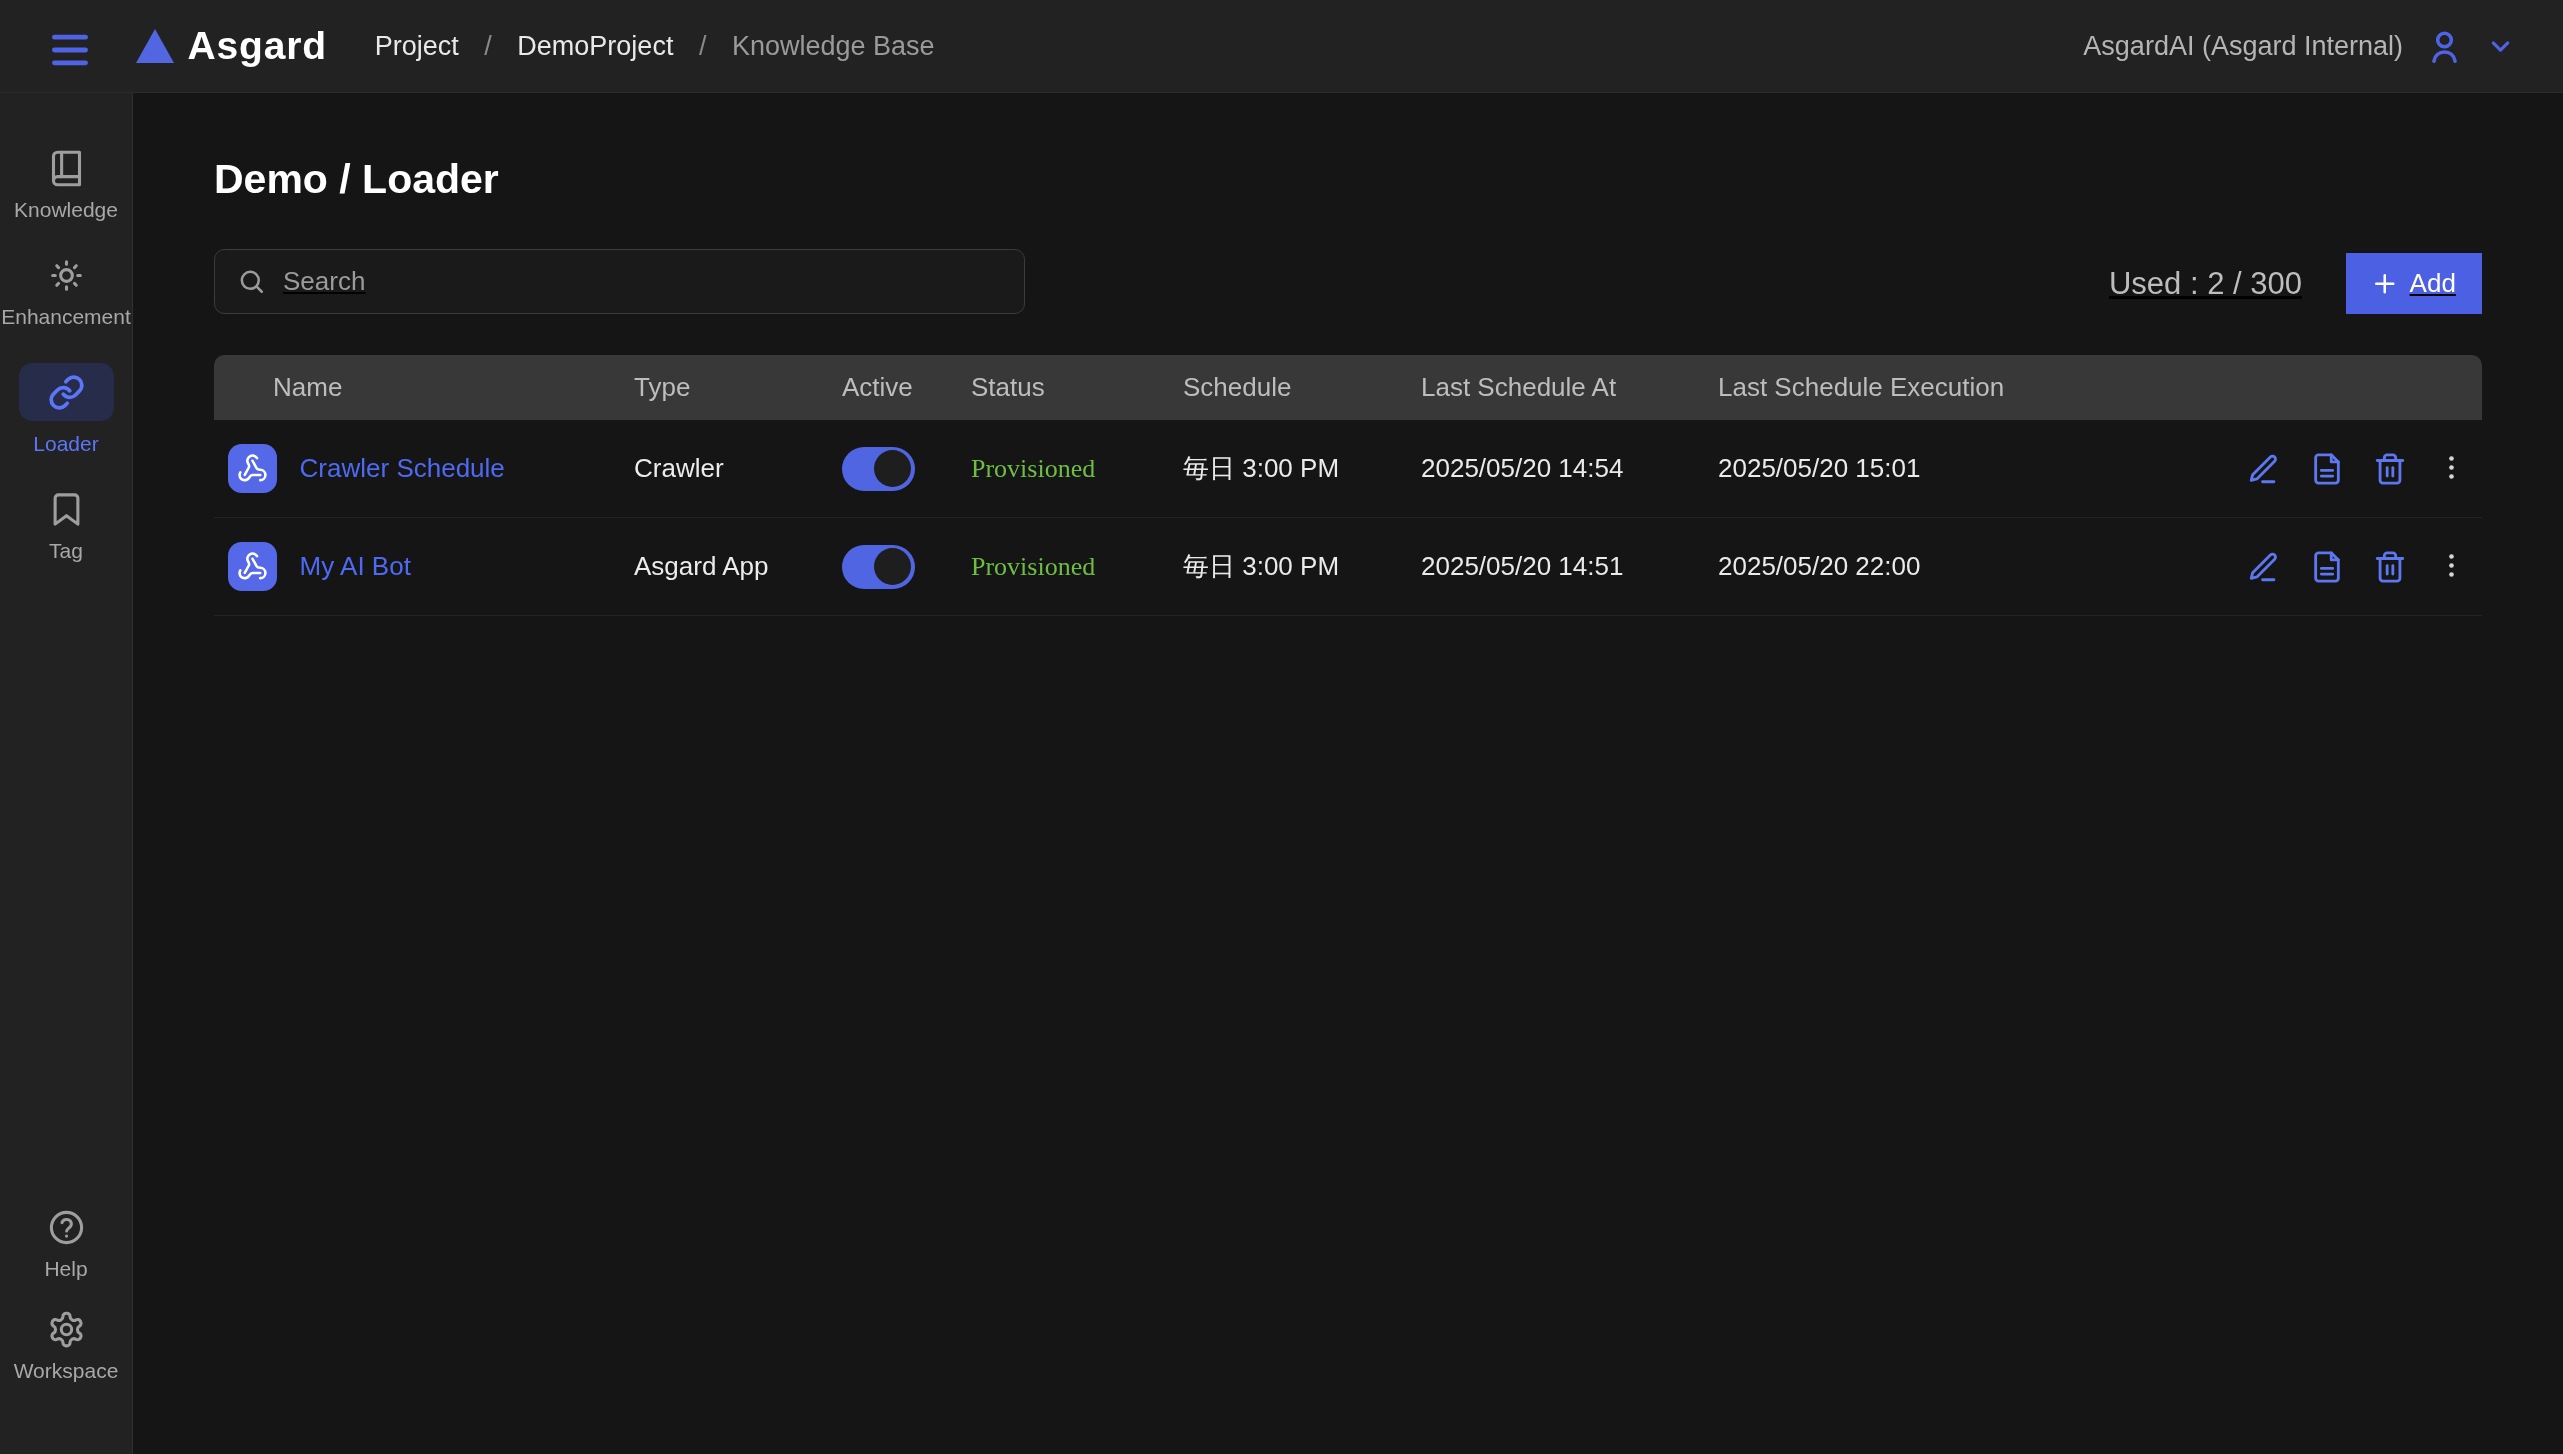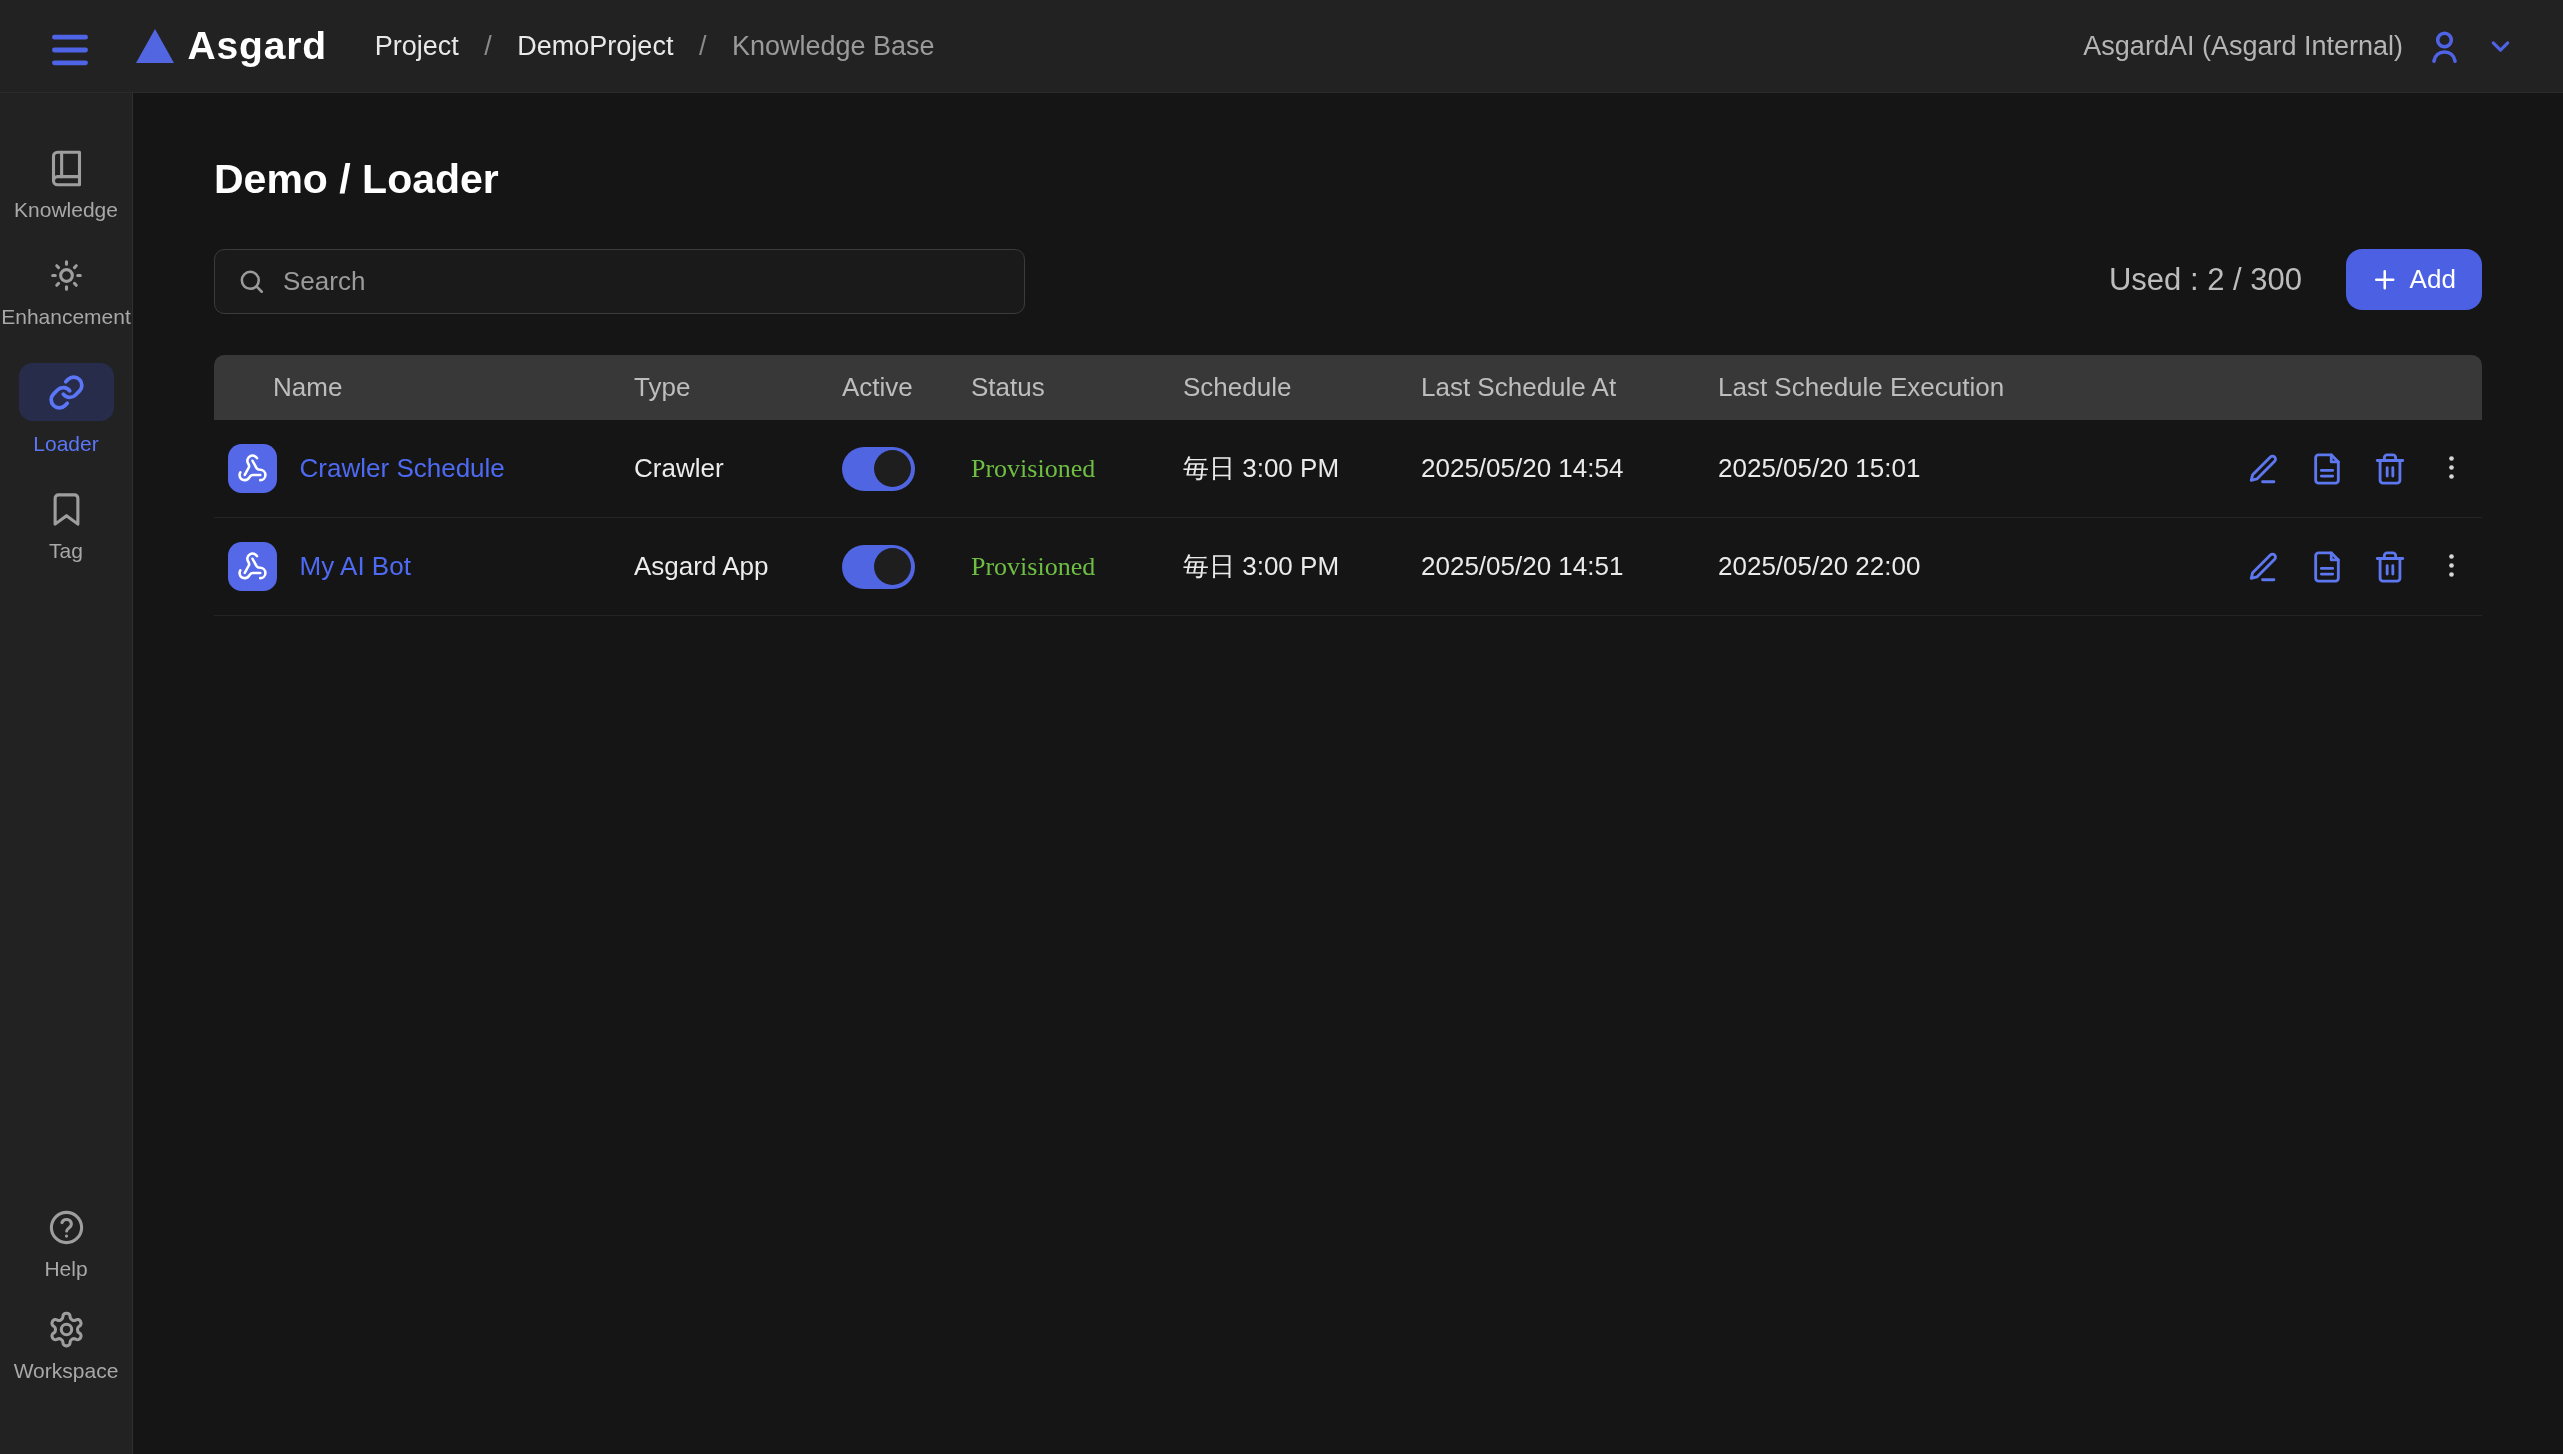--- a/index.html
+++ b/index.html
@@ -34,30 +34,30 @@
                                display:flex; align-items:center; justify-content:center; }
   .nav-item.active .nav-icon { color:#5b76f7; }
   .nav-item.active .nav-label { color:#5b76f7; }
   .sidebar-bottom { margin-top:auto; padding-bottom:42px; width:100%; }
   .sidebar-bottom .nav-item { margin-bottom:29px; }
 
   
   .main { flex:1; background:#151515; padding:0 83px 0 81px; }
   .page-title { margin-top:63px; font-size:41px; font-weight:700; color:#ffffff; }
 
-  .controls { margin-top:46px; display:flex; align-items:flex-start; }
+  .controls { margin-top:46px; display:flex; align-items:flex-end;text-decoration:underline; }
   .search-box { width:811px; height:65px; border:1.7px solid #3c3c3c; border-radius:10.2px;
                 background:#1a1a1a; display:flex; align-items:center; padding:0 22px; }
   .search-icon { width:29px; height:29px; color:#9b9b9b; flex:none; }
   .search-input { flex:1; background:transparent; border:none; outline:none; margin-left:17px;
                   font-size:26px; color:#e8e8e8; font-family:"Liberation Sans", sans-serif; }
   .search-input::placeholder { color:#9b9b9b; }
   .controls-right { margin-left:auto; display:flex; align-items:center; gap:44px; }
   .usage-text { color:#bdbdbd; font-size:31px; }
-  .add-btn { width:136px; height:61px; background:#4b60e2; border:none; border-radius:16px;
+  .add-btn { width:136px; height:61px; background:#4b60e2; border:none; border-radius:0;
              color:#ffffff; font-size:26px; display:flex; align-items:center; justify-content:center;
              gap:12px; cursor:pointer; font-family:"Liberation Sans", sans-serif; }
   .plus-icon { width:25.5px; height:25.5px; color:#ffffff; }
 
   
   .table { margin-top:41px; width:2268px; }
   .thead { height:65px; background:#383838; border-radius:10.2px 10.2px 0 0; display:grid;
            grid-template-columns:420px 208px 129px 212px 238px 297px 1fr 255px; align-items:center;
            color:#bdbdbd; font-size:26px; }
   .thead .th:first-child { padding-left:24px;margin-left:35px; }

